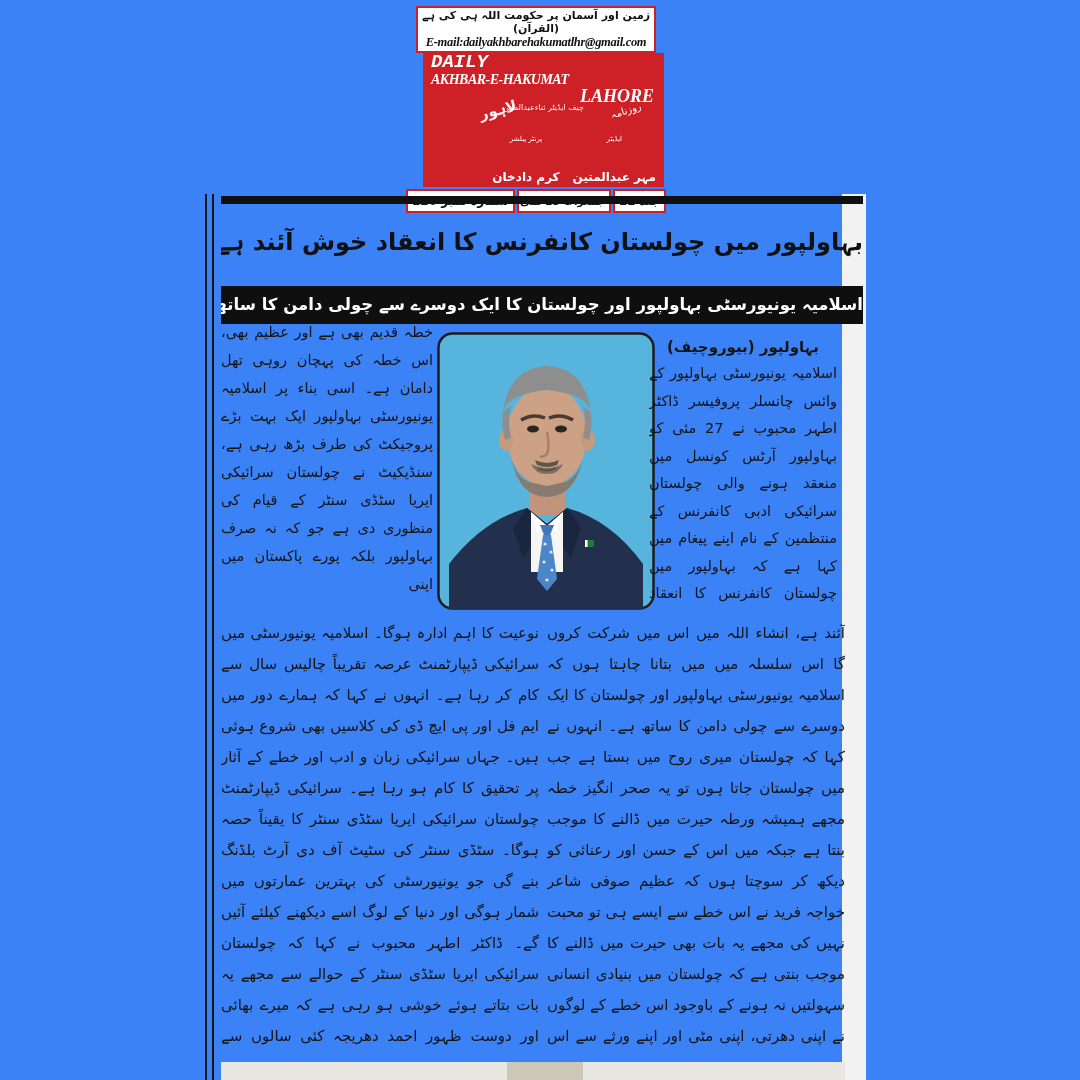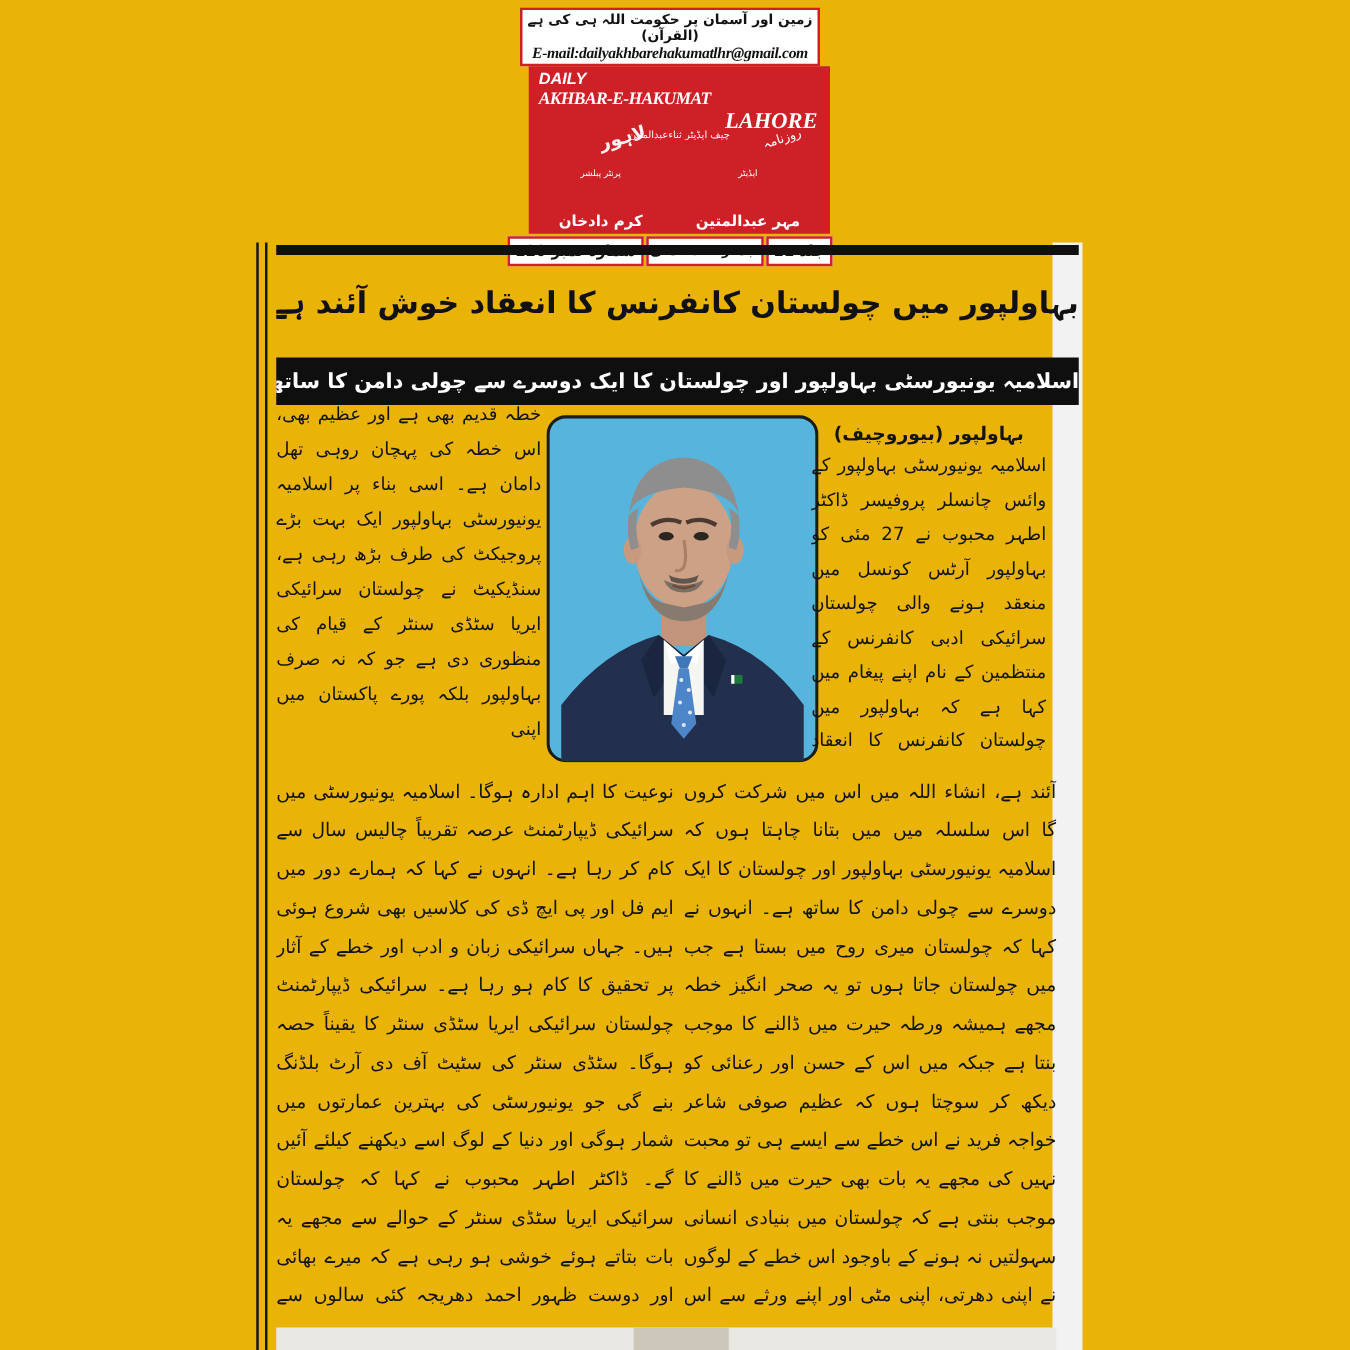--- a/index.html
+++ b/index.html
@@ -1,32 +1,32 @@
 <!DOCTYPE html>
 <html lang="ur"><head>
 <meta charset="utf-8">
 <style>
   html,body{margin:0;padding:0;background:#ffffff;}
-  .page{position:relative;width:1080px;height:1080px;background:#eab308;overflow:hidden;
+  .page{position:relative;width:1080px;height:1080px;background:#3b82f6;overflow:hidden;
         font-family:"DejaVu Sans",sans-serif;color:#111;}
 
   
   .masthead{position:absolute;left:406px;top:6px;width:260px;}
   .email-band{margin:0 10px;border:2px solid #cd2127;background:#fff;text-align:center;padding:1px 2px 2px;}
   .quote-line{font-size:11px;font-weight:bold;direction:rtl;line-height:13px;}
   .email-line{font-family:"Liberation Serif",serif;font-style:italic;font-weight:bold;font-size:12.5px;line-height:14px;letter-spacing:-0.3px;}
   .red-box{margin:0 2px 0 17px;background:#cd2127;color:#fff;height:134px;position:relative;overflow:hidden;}
-  .daily-en{font-family:Liberation Sans, sans-serif;font-style:italic;font-weight:bold;font-size:13px;padding:3px 0 0 8px;line-height:13px;}
+  .daily-en{font-family:Liberation Mono, monospace;font-style:italic;font-weight:bold;font-size:19px;padding:3px 0 0 8px;line-height:13px;}
   .title-en{font-family:"Liberation Serif",serif;font-style:italic;font-weight:bold;font-size:14px;line-height:21px;padding-left:8px;letter-spacing:-0.5px;white-space:nowrap;}
   .city-en{font-family:"Liberation Serif",serif;font-style:italic;font-weight:bold;font-size:18px;text-align:right;padding-right:10px;line-height:13px;}
   .chief-line{direction:rtl;font-size:8px;line-height:9px;text-align:center;opacity:.95;}
   .daily-urdu{position:absolute;right:22px;top:52px;font-size:10px;transform:rotate(-18deg);}
   .title-urdu{position:absolute;left:0;right:0;top:56px;text-align:center;font-size:34px;font-weight:bold;letter-spacing:-1px;direction:rtl;white-space:nowrap;}
   .city-urdu{position:absolute;left:56px;top:48px;font-size:15px;font-weight:bold;transform:rotate(-14deg);opacity:.95;}
-  .red-bottom{position:absolute;left:0;right:0;bottom:3px;display:flex;justify-content:space-between;padding:0 24px;direction:ltr;}
+  .red-bottom{position:absolute;left:0;right:0;bottom:3px;display:flex;justify-content:flex-end;padding:0 8px;direction:ltr;gap:13px;}
   .name-stack{text-align:center;direction:rtl;}
   .tiny-label{font-size:7px;line-height:8px;}
   .mast-name{font-size:12px;font-weight:bold;line-height:13px;margin-top:28px;}
   .date-bar{display:flex;direction:rtl;gap:2px;margin-top:2px;}
   .date-box{border:2px solid #cd2127;background:#fff;color:#111;font-weight:bold;font-size:12px;
             line-height:20px;padding:0 4px;direction:rtl;white-space:nowrap;overflow:hidden;text-align:center;}
   .box-volume{flex:0 0 auto;}
   .box-date{flex:1 1 auto;font-size:10.5px;}
   .box-issue{flex:0 0 auto;}
 

